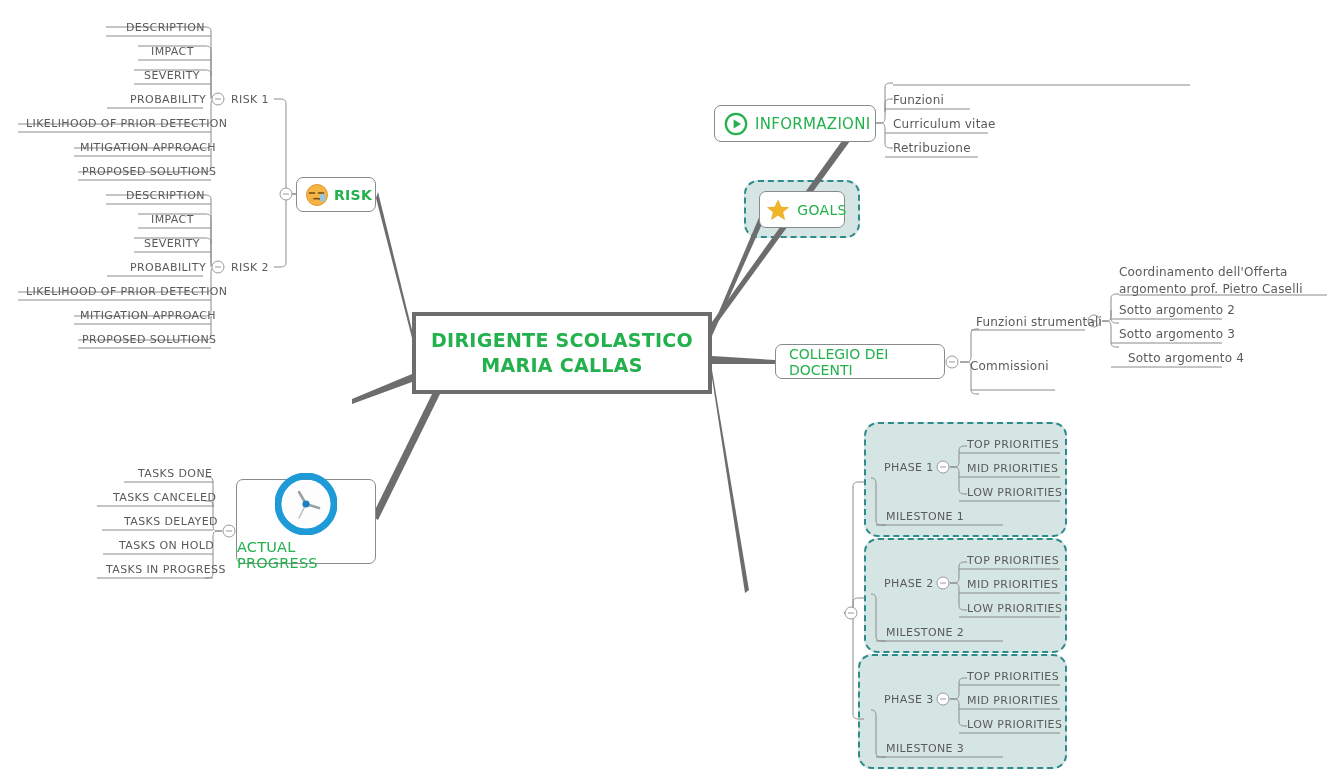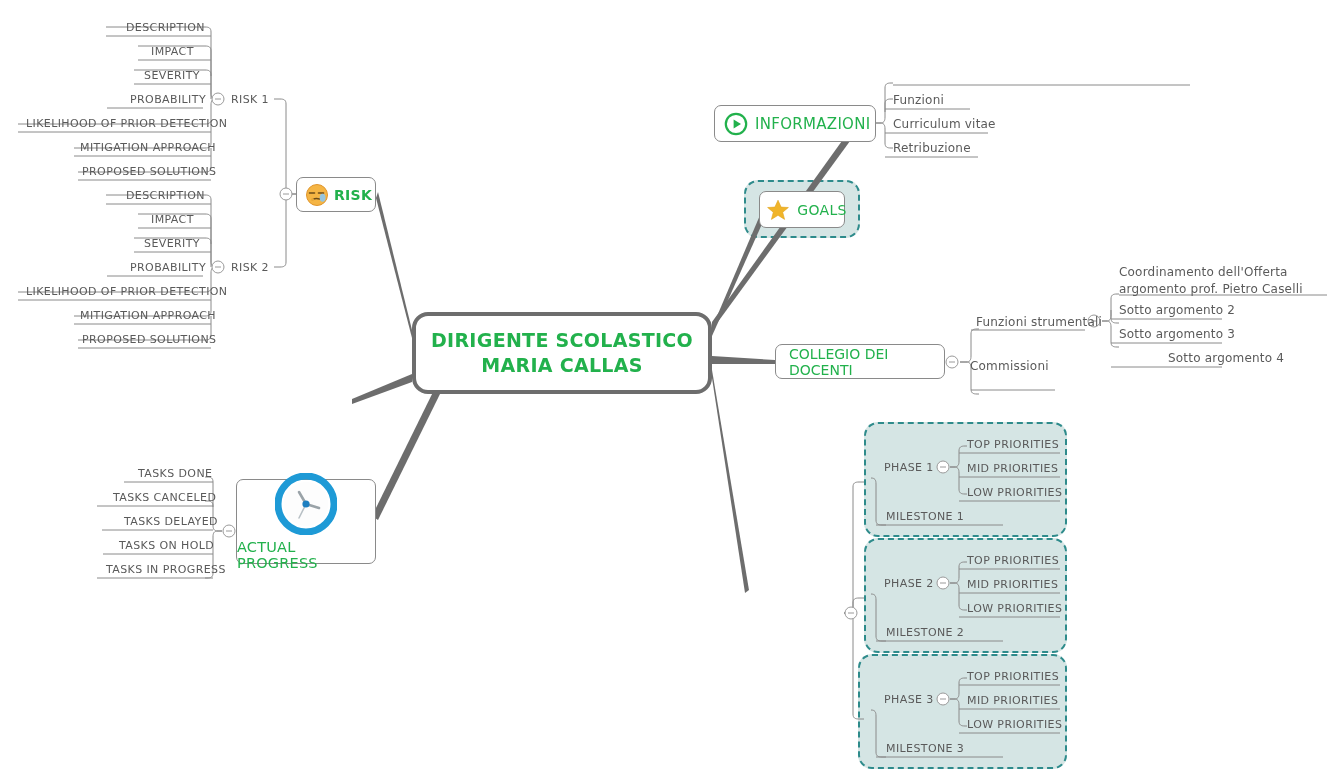--- a/index.html
+++ b/index.html
@@ -8,21 +8,21 @@
     font-family:"DejaVu Sans","Liberation Sans",sans-serif;
     -webkit-font-smoothing:antialiased;
   }
   #canvas{position:absolute;left:0;top:0;width:1327px;height:784px;}
   svg.layer{position:absolute;left:0;top:0;width:1327px;height:784px;pointer-events:none;}
 
   
   .node{position:absolute;box-sizing:border-box;display:flex;align-items:center;justify-content:center;}
 
   .root-node{
-    background:#fff;border:4px solid #6d6d6d;border-radius:16px;
+    background:#fff;border:4px solid #6d6d6d;border-radius:0;
     color:#22b14c;font-weight:bold;font-size:19px;line-height:1.32;
     text-align:center;letter-spacing:.3px;
   }
   .heavy-node{
     background:#fff;border:4px solid #6d6d6d;border-radius:10px;
     color:#22b14c;font-weight:bold;font-size:17px;letter-spacing:.4px;text-align:center;
   }
   .box-node{
     background:#fff;border:1px solid #8a8a8a;border-radius:7px;
     color:#22b14c;font-size:14px;text-align:left;
@@ -278,21 +278,21 @@
     <span class="collegio-label">COLLEGIO DEI DOCENTI</span>
   </div>
   <div class="leaf mid" style="left:976px;top:315px;">Funzioni strumentali</div>
   <div class="leaf mid" style="left:970px;top:359px;">Commissioni</div>
 
   <div class="leaf mid" style="left:1119px;top:264px;white-space:normal;width:200px;line-height:1.4;">
     <span>Coordinamento dell'Offerta argomento prof. Pietro Caselli</span>
   </div>
   <div class="leaf mid" style="left:1119px;top:303px;">Sotto argomento 2</div>
   <div class="leaf mid" style="left:1119px;top:327px;">Sotto argomento 3</div>
-  <div class="leaf mid" style="left:1128px;top:351px;margin-left:40px;">Sotto argomento 4</div>
+  <div class="leaf mid" style="left:1128px;top:351px;">Sotto argomento 4</div>
 
 
   <div class="node box-node progress-node" style="left:236px;top:479px;width:140px;height:85px;">
     <span class="ico ico-clock">
       <svg viewBox="0 0 62 62" width="62" height="62">
         <circle cx="31" cy="31" r="28" fill="none" stroke="#1e9ad6" stroke-width="7"></circle>
         <circle cx="31" cy="31" r="22" fill="#fdfdfd"></circle>
         <line x1="31" y1="31" x2="44" y2="35" stroke="#9aa3a8" stroke-width="2.6" stroke-linecap="round"></line>
         <line x1="31" y1="31" x2="24" y2="19" stroke="#9aa3a8" stroke-width="2.6" stroke-linecap="round"></line>
         <line x1="31" y1="31" x2="24" y2="45" stroke="#b9c1c6" stroke-width="1.6" stroke-linecap="round"></line>

